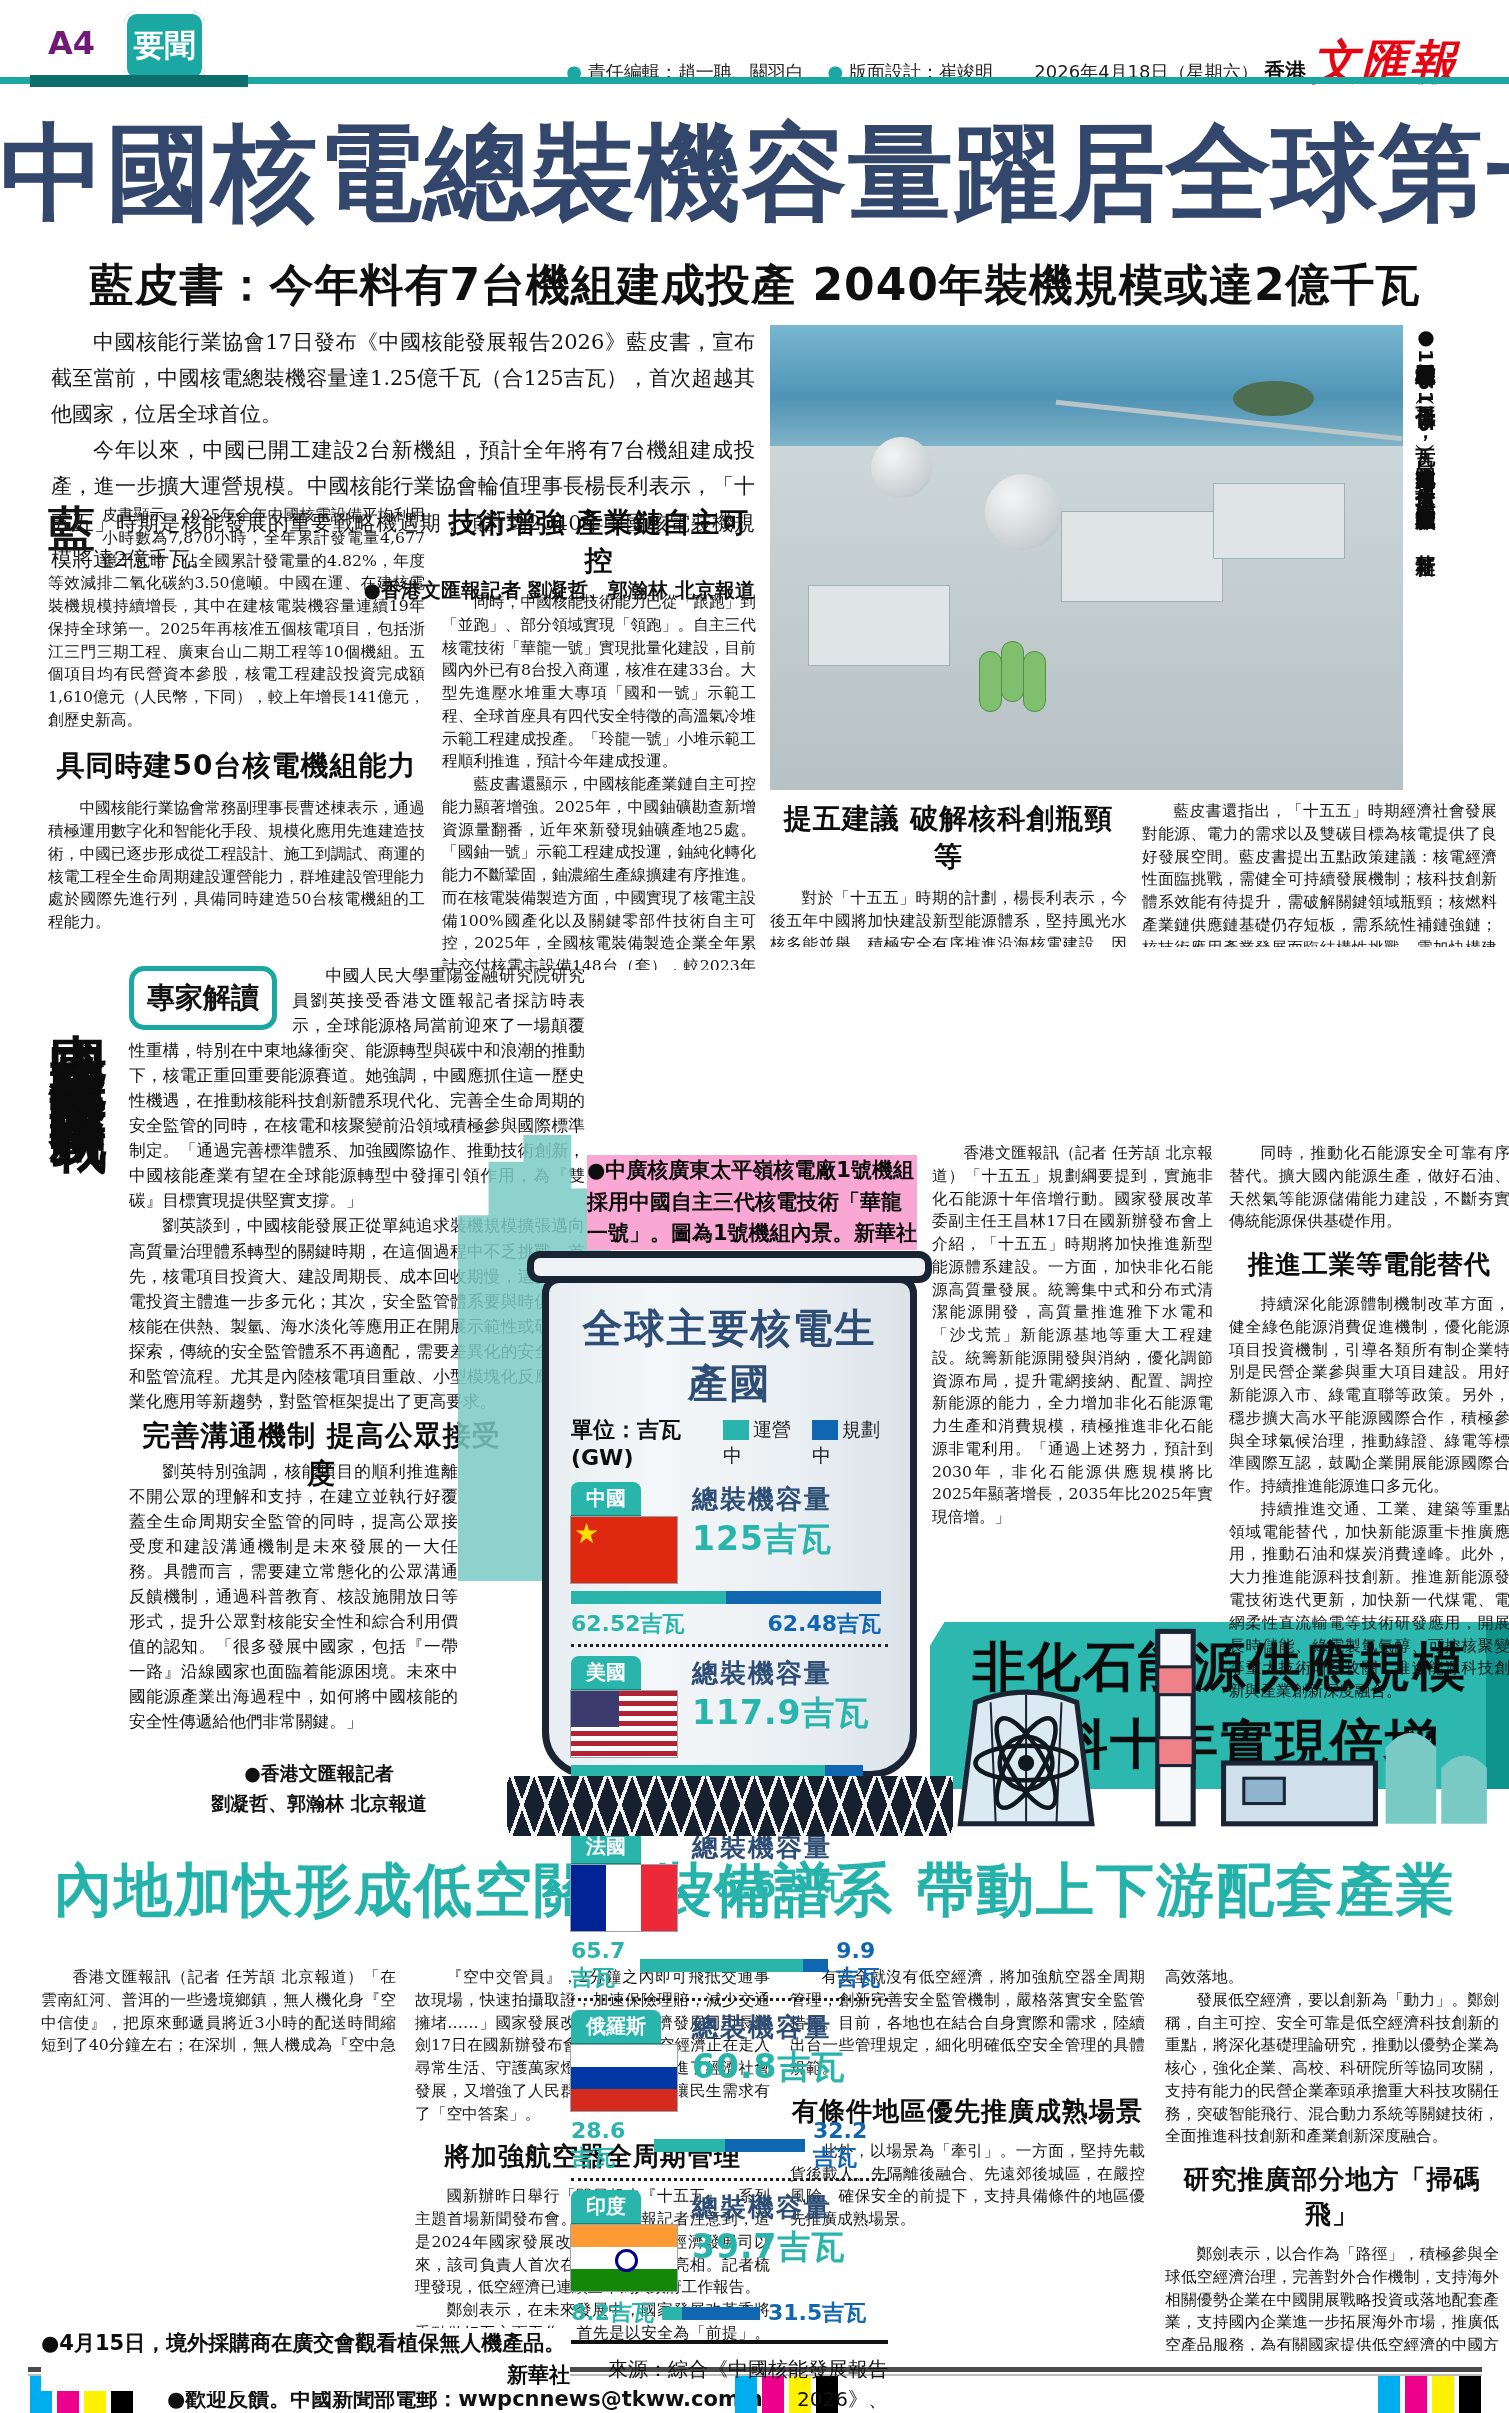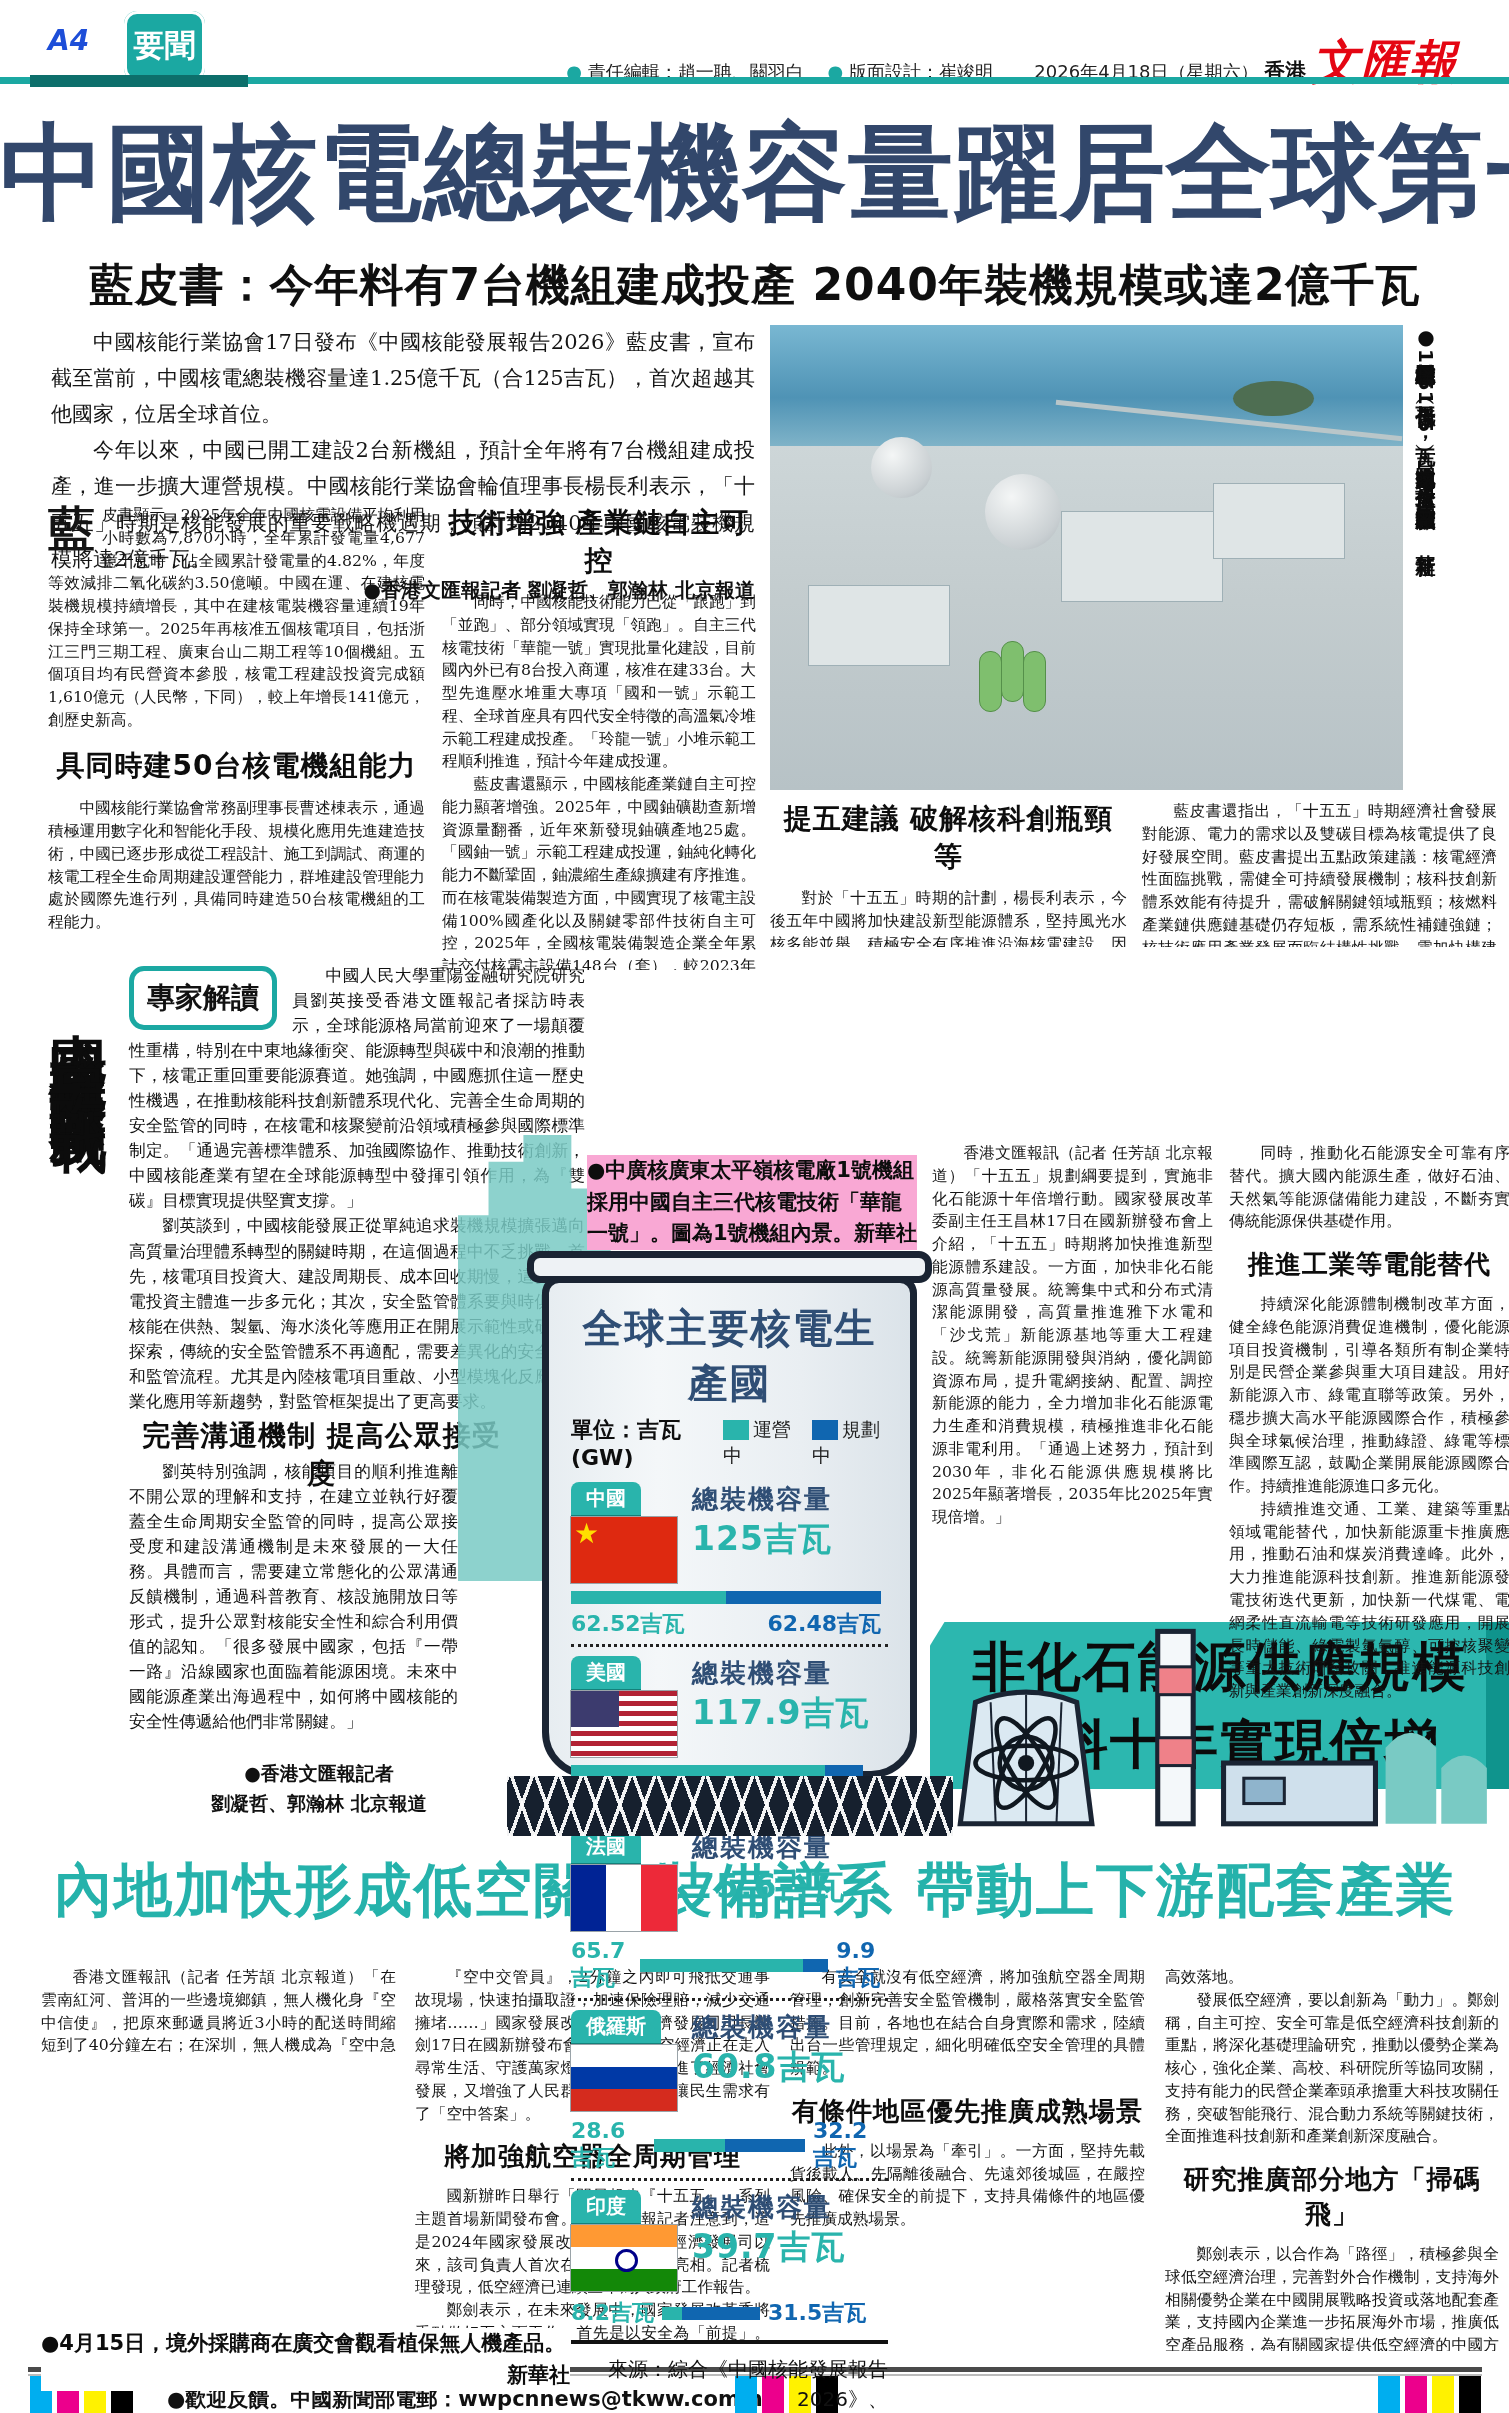--- a/index.html
+++ b/index.html
@@ -2,21 +2,21 @@
 <html style="font-size:8px"><head>
 <meta charset="utf-8">
 <style>
   * { margin:0; padding:0; box-sizing:border-box; }
   html,body { background:#ffffff; }
   body { width:1510px; height:2413px; position:relative; overflow:hidden;
          font-family:"DejaVu Serif","Liberation Serif",serif; color:#111; }
   .abs { position:absolute; }
 
   
-  .pagenum { font-family:"DejaVu Sans",sans-serif; font-weight:bold; font-size:28px; color:#1d4ed8;font-style:italic; }
+  .pagenum { font-family:"DejaVu Sans",sans-serif; font-weight:bold; font-size:32px; color:#701a75; }
   .section-badge { width:81px; height:70px; background:#1ba8a2; border-radius:13px;
     display:flex; align-items:center; justify-content:center;
     font-family:"DejaVu Sans",sans-serif; font-weight:bold; font-size:31px; color:#fff;
     box-shadow:0 0 0 3px #fff inset; }
   .hdr-info { font-family:"DejaVu Sans",sans-serif; font-size:18px; color:#222; white-space:nowrap; }
   .hdr-info .dot { color:#1ba8a2; }
   .masthead-prefix { font-family:"DejaVu Sans",sans-serif; font-size:21px; font-weight:bold; color:#111; }
   .masthead { font-family:"DejaVu Serif",serif; font-style:italic; font-weight:bold; font-size:47px; color:#e40613; letter-spacing:2px; }
   .rule-main { background:#1ba8a2; height:7px; }
   .rule-dark { background:#0d6f6b; height:12px; }

